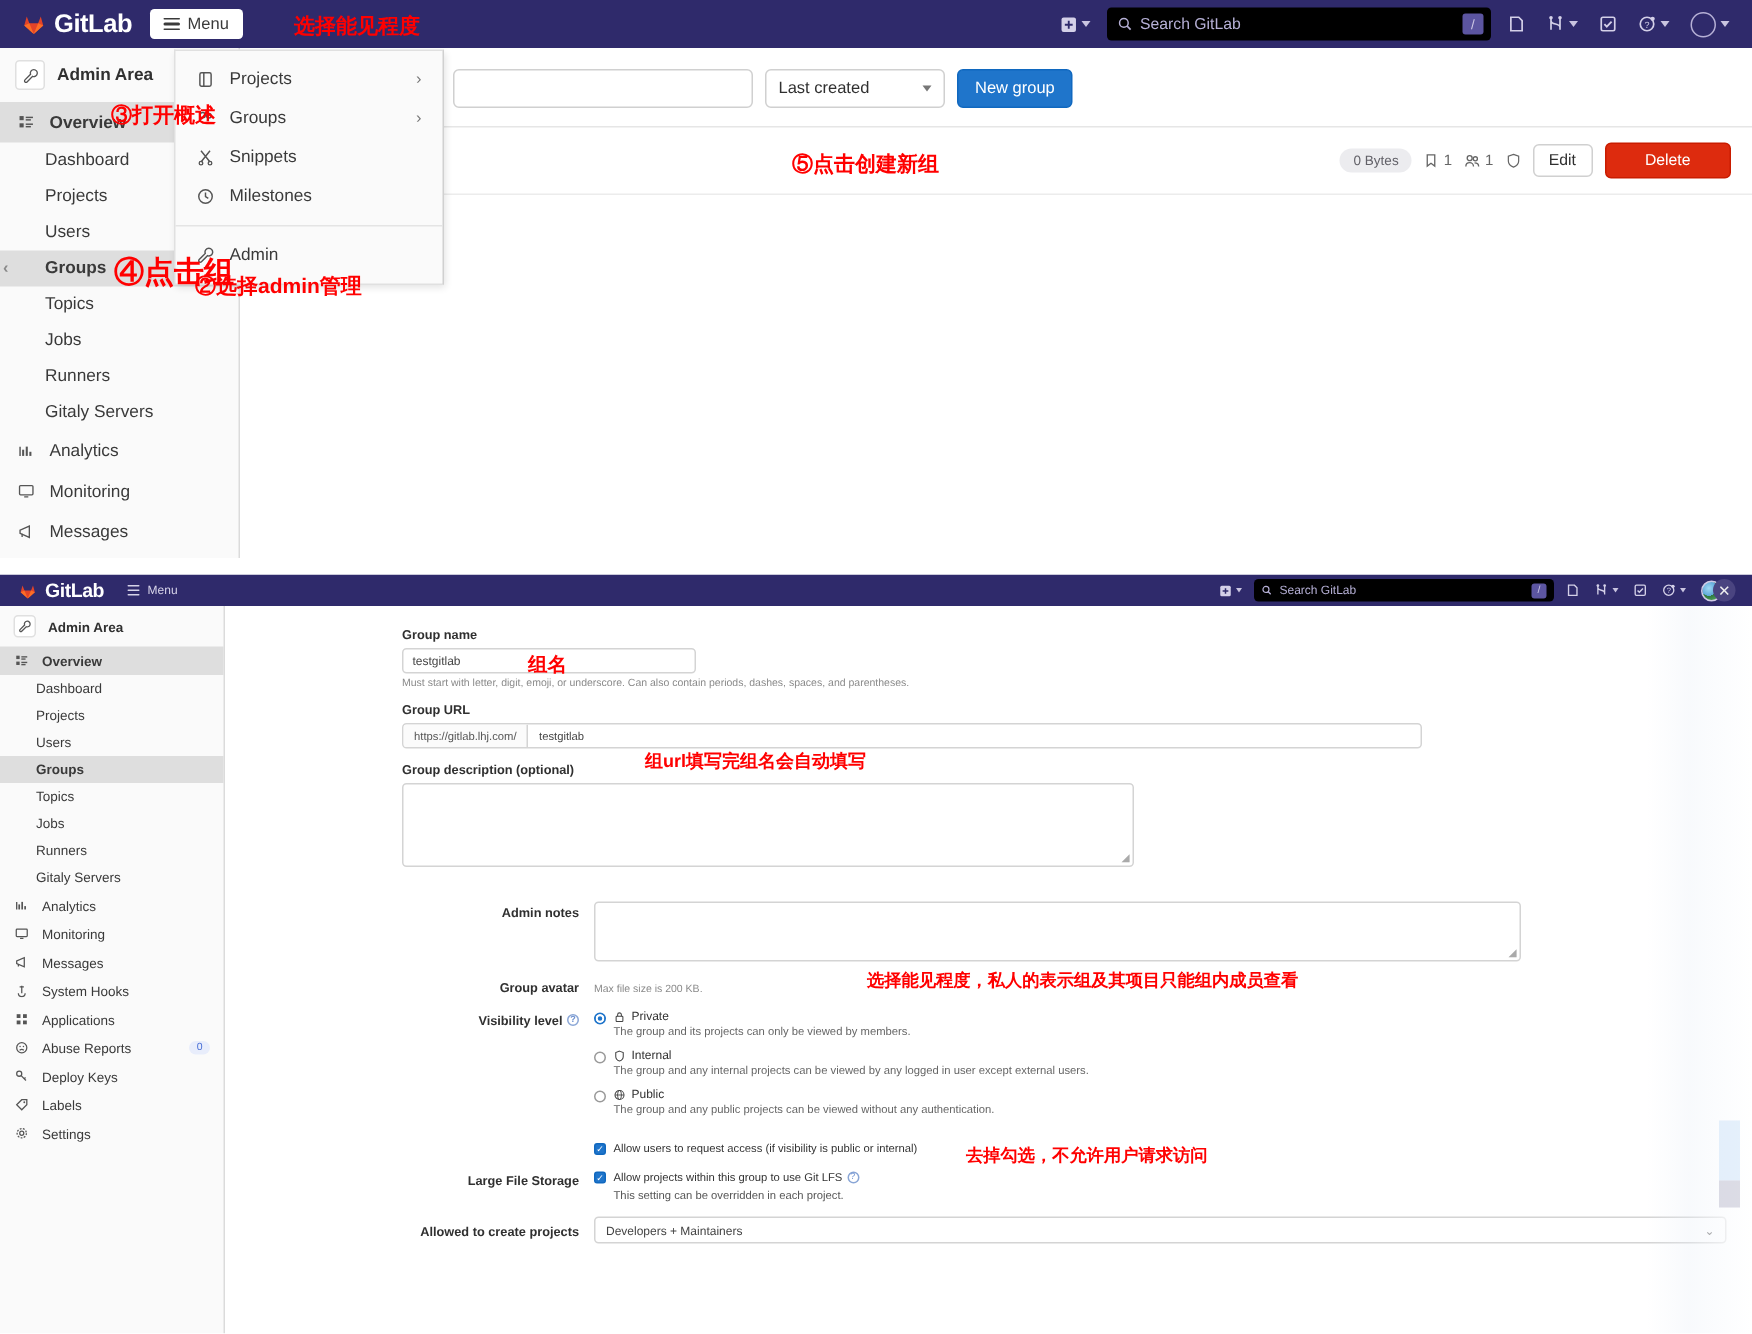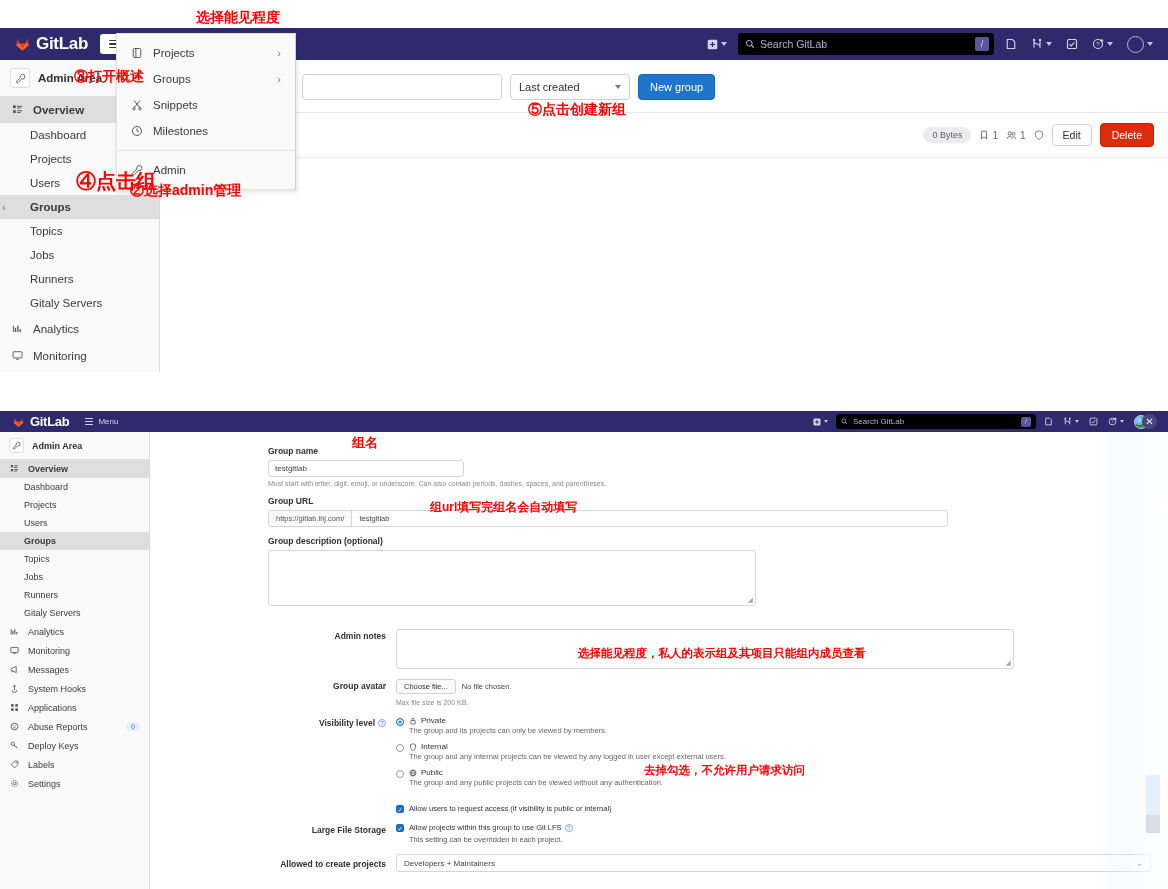--- a/index.html
+++ b/index.html
@@ -13,21 +13,20 @@
   .screen { position: absolute; left: 0; width: 1168px; overflow: hidden; background:#fff; }
   #screen-top { top: 0; height: 372px; }
   #screen-bottom { top: 383px; height: 506px; }
 
   
   .navbar {
     background: #2f2a6b;
     display: flex; align-items: center;
     width: 100%;
     position: relative;
-    margin-top: 28px;
   }
   .nav-top { height: 32px; padding: 0 8px; }
   .nav-bot { height: 21px; padding: 0 6px; }
 
   .gl-logo { display:flex; align-items:center; gap:5px; margin-left: 6px;}
   .gl-fox { width:17px; height:16px; display:block; }
   .nav-bot .gl-fox { width: 13px; height: 12px; }
   .gl-word { color:#fff; font-weight:bold; letter-spacing:-0.3px; }
   .nav-top .gl-word { font-size:17px; }
   .nav-bot .gl-word { font-size:13px; }
@@ -140,21 +139,21 @@
   .group-name { font-size:11.5px; color:#303030; font-weight:bold; }
   .grow { flex:1; }
   .pill { background:#ececef; color:#626168; border-radius:10px; font-size:9px; padding:3px 9px; }
   .stat { display:flex; align-items:center; gap:3px; color:#666; font-size:10px; }
   .btn-out {
     border:1px solid #d0d0d0; border-radius:4px; background:#fff; color:#303030;
     font-size:10.5px; padding:4px 10px;
   }
   .btn-red {
     background:#dd2b0e; border:1px solid #c91c00; border-radius:4px; color:#fff;
-    font-size:10.5px; padding:5px 11px;text-align:right;
+    font-size:10.5px; padding:5px 26px;text-align:right;
   }
 
   
   .dropdown {
     position:absolute; left:116px; top:33px; width:180px;
     background:#fafafa; border:1px solid #e0e0e0; border-right:1px solid #d0d0d0;
     box-shadow:1px 2px 5px rgba(0,0,0,0.12);
     padding:6px 0 6px 0; z-index:40;
   }
   .dd-item { display:flex; align-items:center; gap:10px; padding:7px 14px; font-size:11.5px; color:#3a3a3a; }
@@ -707,24 +706,20 @@
           <div class="fld">
             <div class="f-textarea" style="width:618px;height:40px;">
               <span class="resize-grip">◢</span>
             </div>
           </div>
         </div>
 
         <div class="row2">
           <div class="lbl">Group avatar</div>
           <div class="fld">
-            <div style="display:flex;align-items:center;gap:6px;">
-              <span class="file-btn">Choose file...</span>
-              <span style="font-size:7.5px;color:#444;">No file chosen.</span>
-            </div>
             <div class="f-hint" style="margin-top:5px;">Max file size is 200 KB.</div>
           </div>
         </div>
 
         <div class="row2">
           <div class="lbl" style="display:flex;justify-content:flex-end;align-items:center;gap:3px;">
             <span>Visibility level</span>
             <span class="qmark">?</span>
           </div>
           <div class="fld">

